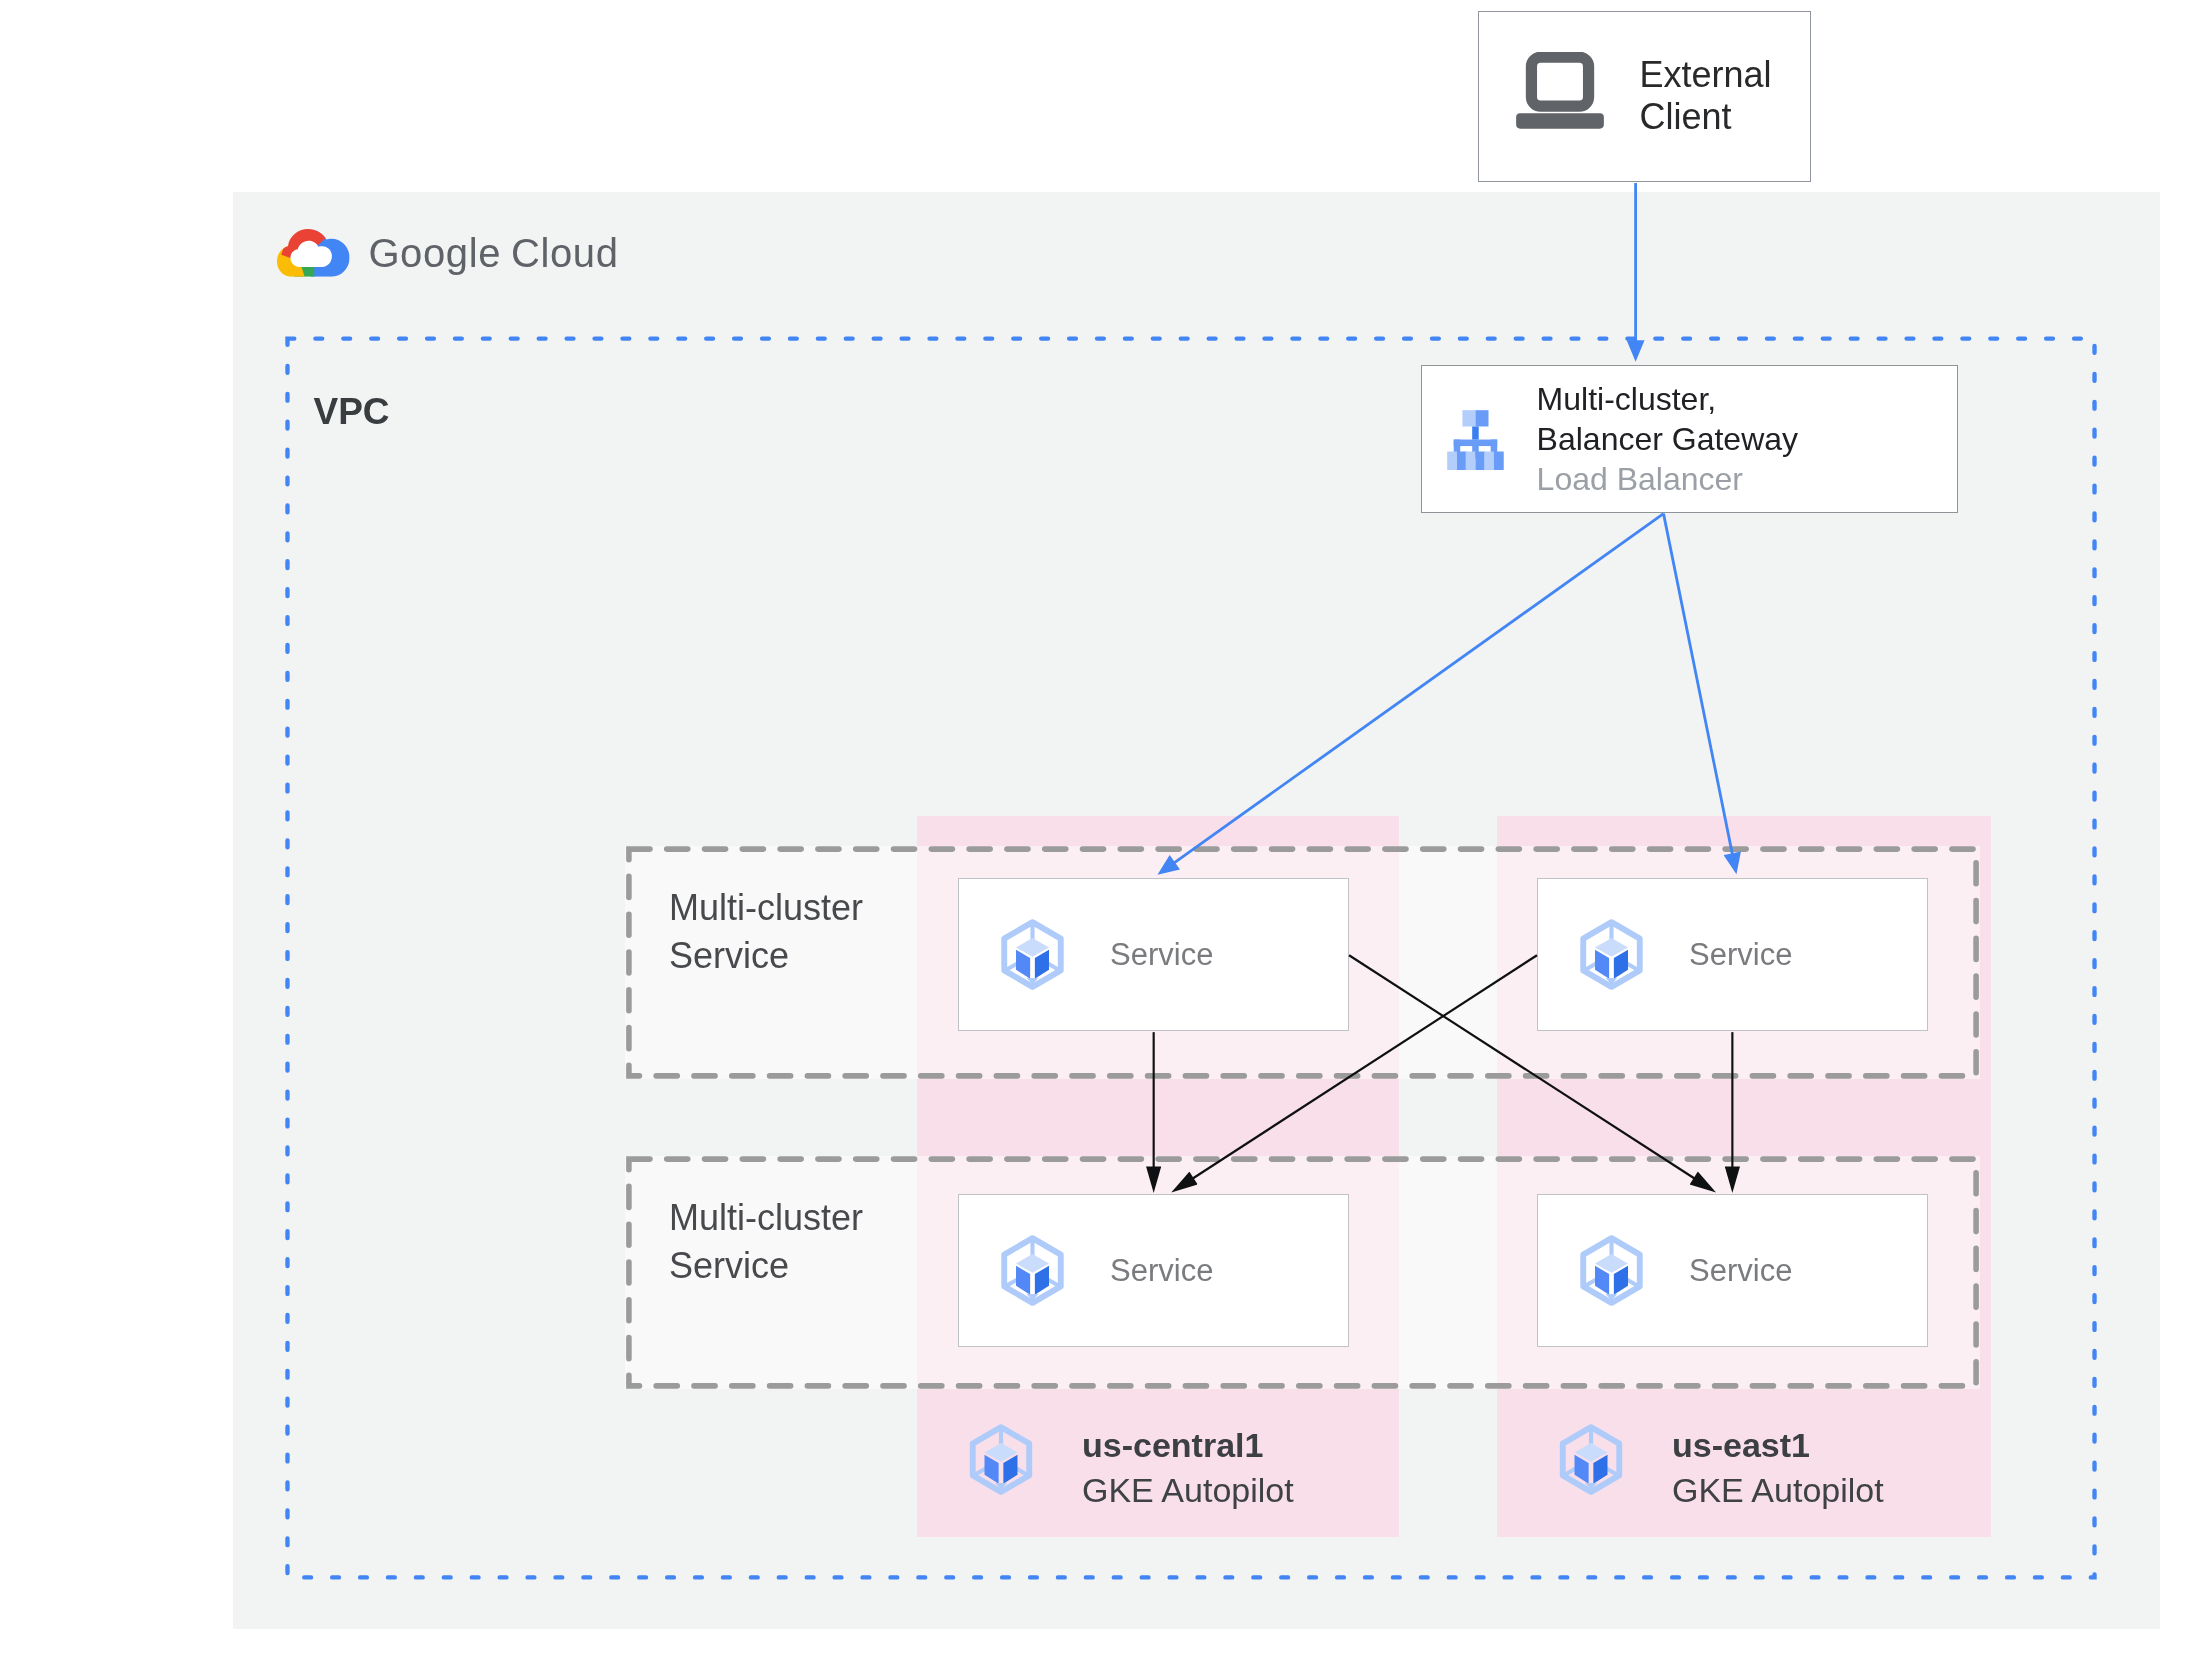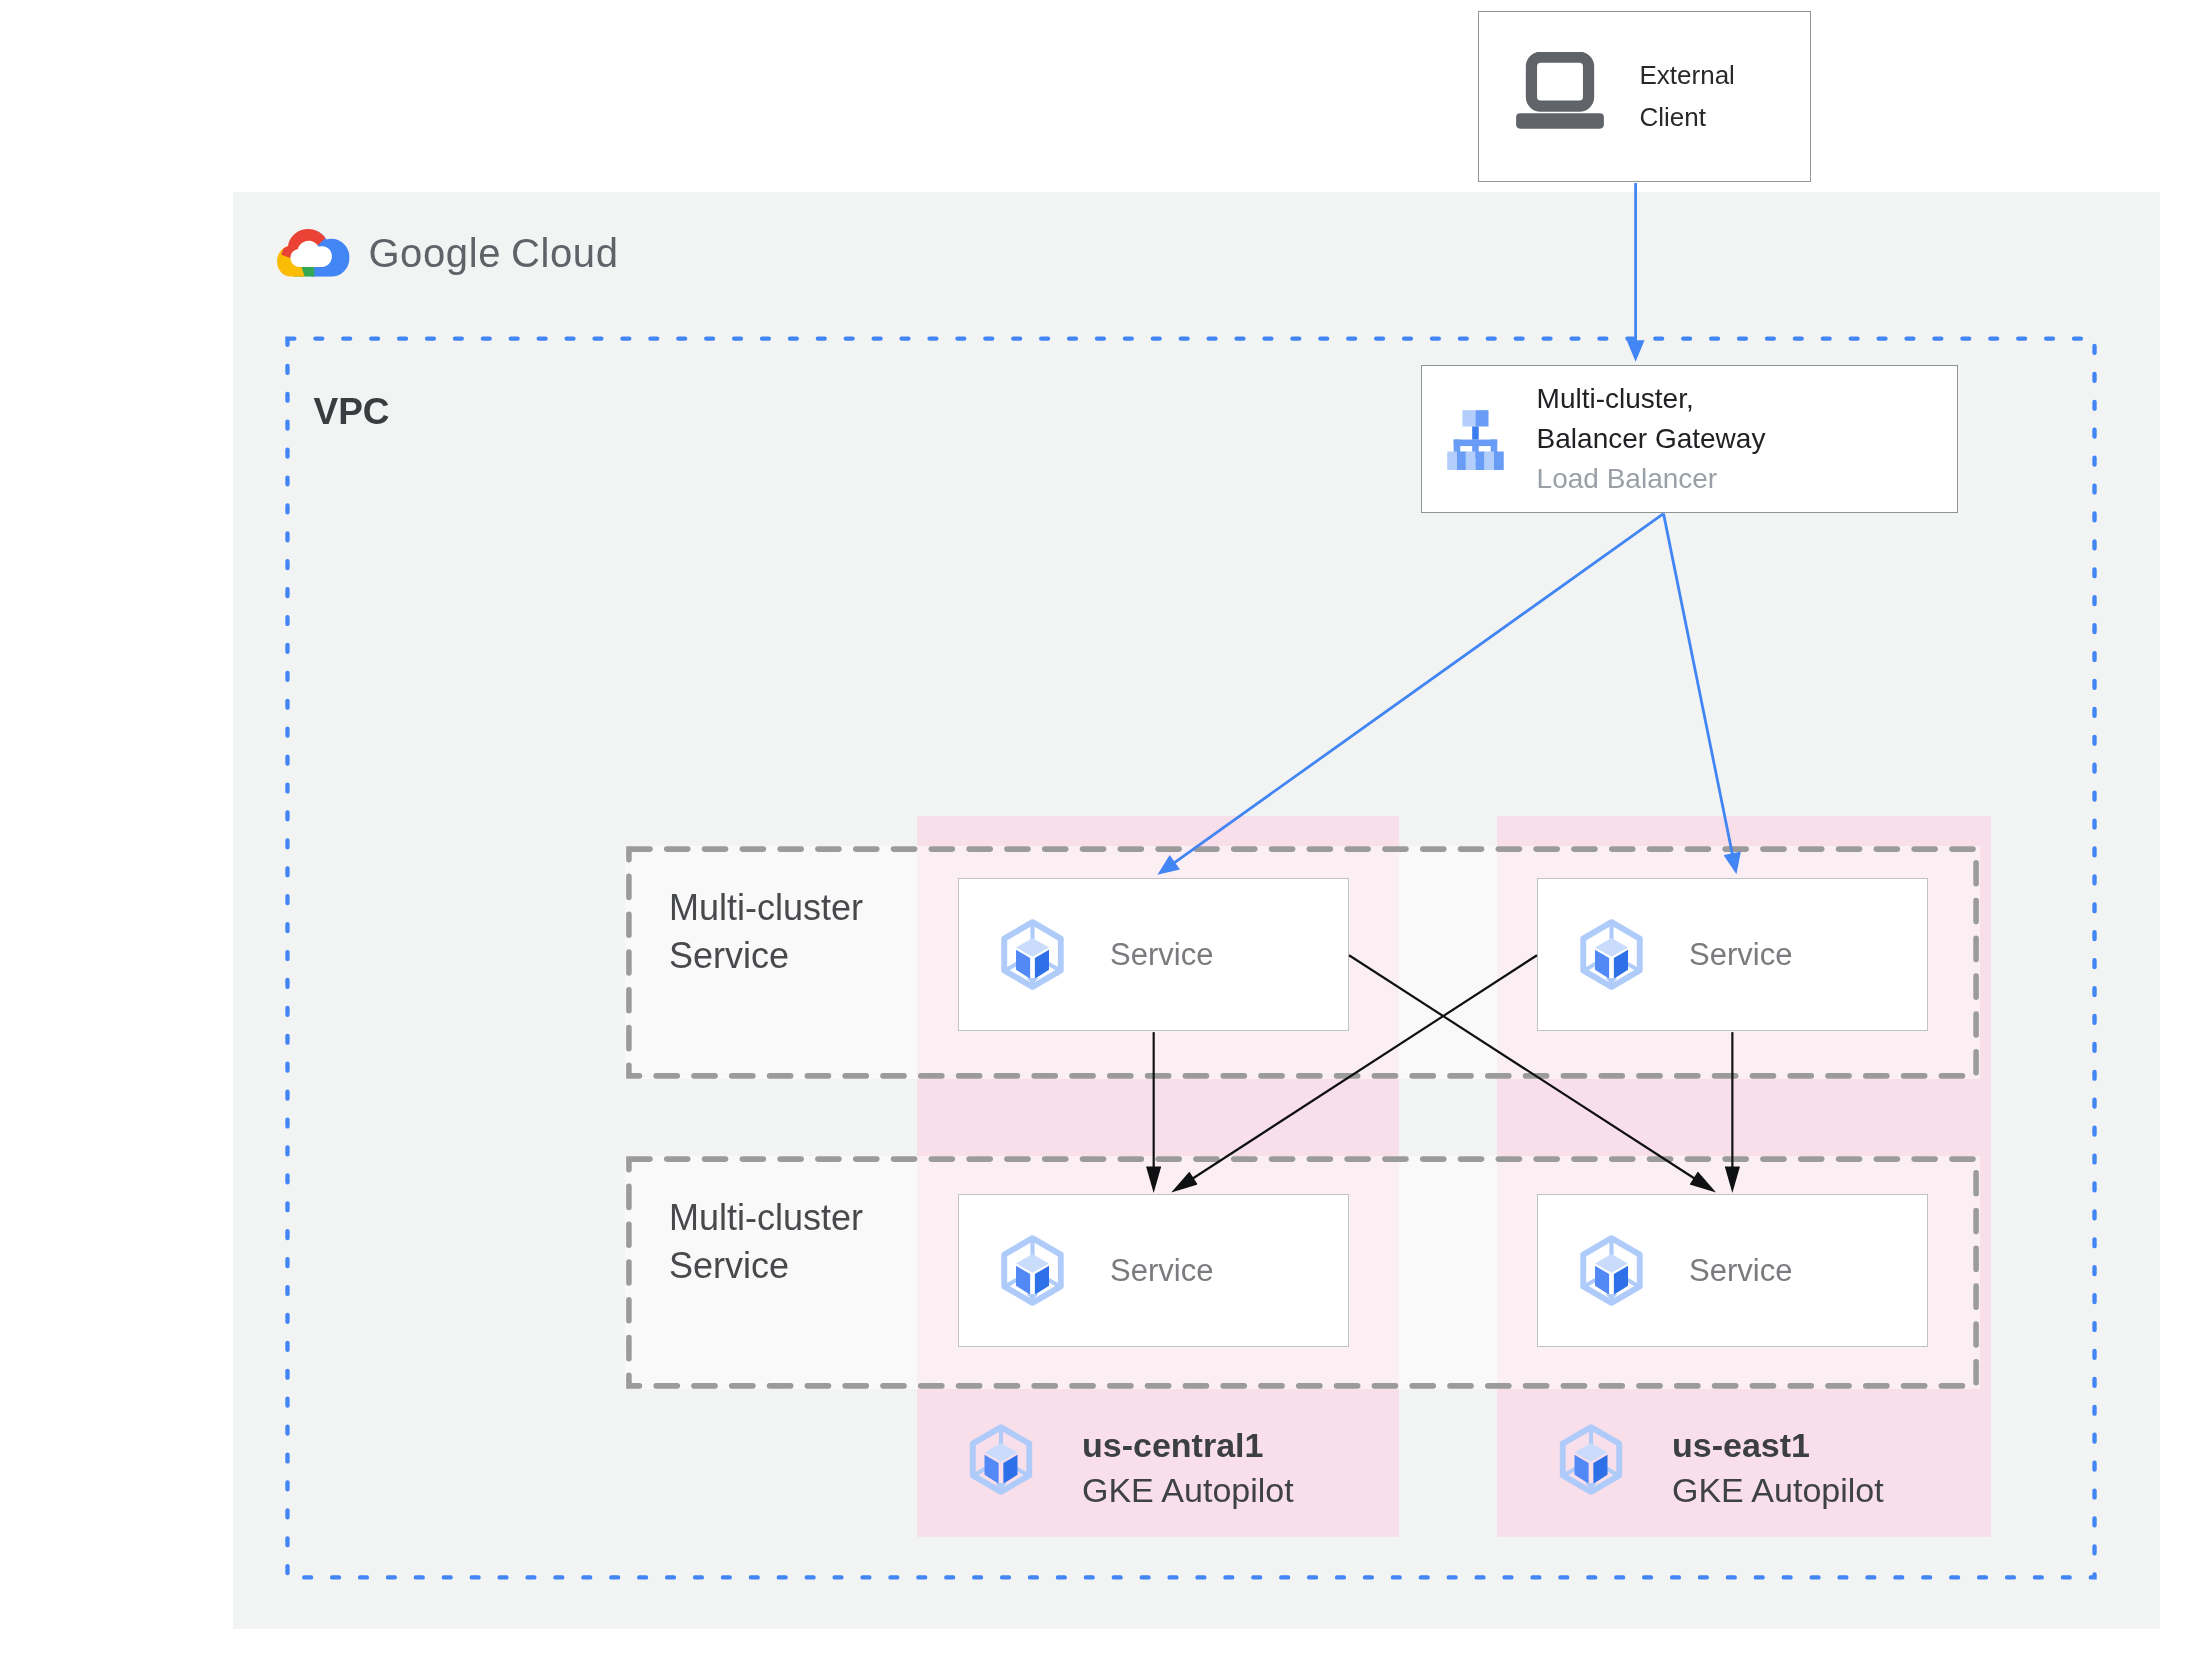--- a/index.html
+++ b/index.html
@@ -24,24 +24,24 @@
   .row1{top:846px;} .row2{top:1156px;}
   .mcs-row svg{position:absolute;left:0;top:0;width:100%;height:100%;}
   .row-label{position:absolute;left:44px;top:38px;font-size:36px;line-height:48px;color:#47494c;}
   
   .panel{position:absolute;background:#fff;display:flex;align-items:center;box-sizing:border-box;}
   .svc{width:391px;height:153px;border:1.2px solid #bfc3c7;padding-left:41px;}
   .svc-label{margin-left:45px;font-size:31px;color:#797b7e;}
   .svc-tl{left:958px;top:878px;} .svc-tr{left:1537px;top:878px;}
   .svc-bl{left:958px;top:1194px;} .svc-br{left:1537px;top:1194px;}
   .gw{left:1421px;top:365px;width:537px;height:148px;border:1.2px solid #8f9499;padding-left:23.6px;}
-  .gw-text{margin-left:31px;font-size:28px;line-height:40px;color:#202124;}
+  .gw-text{margin-left:31px;font-size:32px;line-height:40px;color:#202124;}
   .gw-sub{color:#9aa0a6;}
   .ext{left:1478px;top:10.5px;width:333px;height:171px;border:1.9px solid #90969b;padding-left:30px;}
-  .ext-text{margin-left:28.5px;font-size:26px;line-height:42px;color:#28292b;}
+  .ext-text{margin-left:28.5px;font-size:36px;line-height:42px;color:#28292b;}
   
   .cluster{position:absolute;display:flex;align-items:flex-start;gap:28px;}
   .cluster-left{left:968px;top:1423px;} .cluster-right{left:1558px;top:1423px;}
   .cluster-text{margin-left:20px;font-size:34px;line-height:45px;color:#3f4245;}
   .cluster-text .region{font-weight:bold;color:#3c4043;}
   
   .arrows{left:0;top:0;width:2205px;height:1676px;pointer-events:none;}
   .hiddefs{position:absolute;width:0;height:0;overflow:hidden;}
 </style>
 </head>

